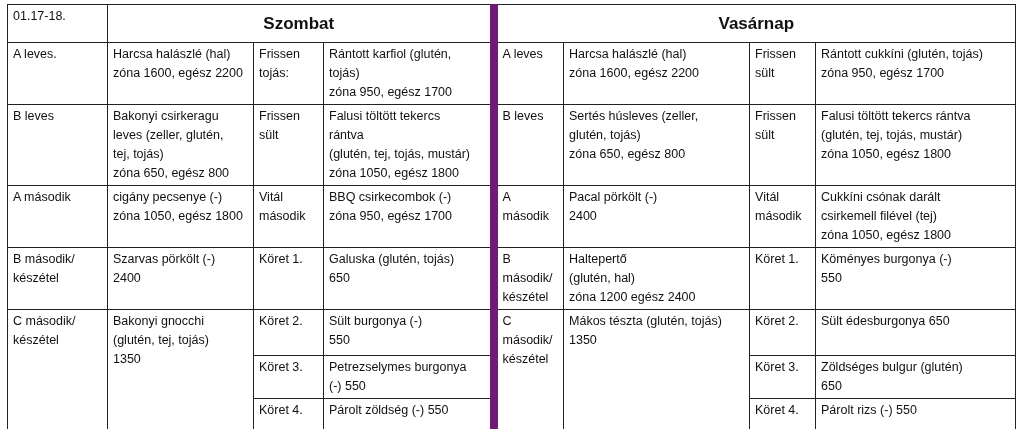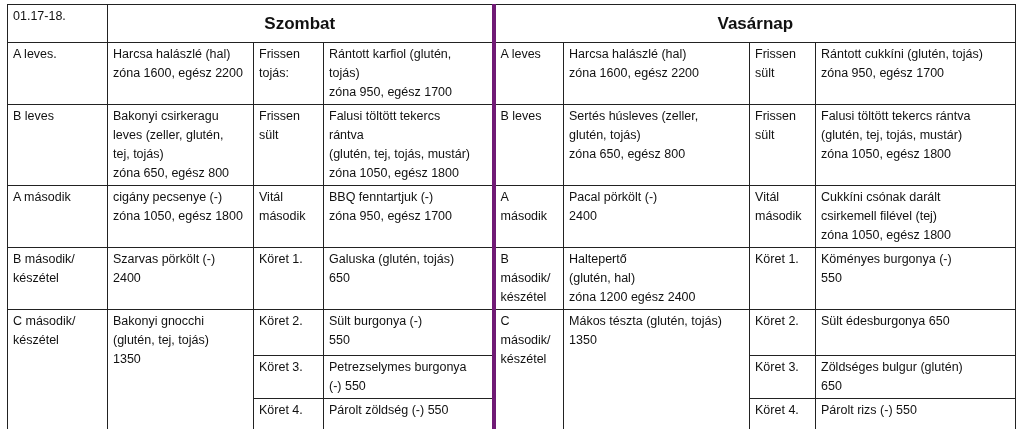--- a/index.html
+++ b/index.html
@@ -1,21 +1,21 @@
 <!DOCTYPE html>
 <html><head>
 <meta charset="utf-8">
 <style>
   html,body{margin:0;padding:0;background:#fff;}
   body{width:1020px;height:429px;position:relative;font-family:"Liberation Sans",sans-serif;color:#111;font-size:12.5px;}
   .wrap{position:absolute;left:7px;top:4px;width:1008px;}
   table{border-collapse:collapse;width:1008px;table-layout:fixed;}
   td{border:1px solid #222;vertical-align:top;padding:2px 5px;line-height:19px;margin-top:12px;}
   .hdr{text-align:center;font-weight:bold;font-size:17px;padding:9px 0;}
-  .thick{border-left:4px solid #701a75;}
+  .thick{border-left:8px solid #701a75;}
   .ln{display:block;}
   .footer{position:absolute;left:0;width:1008px;top:405px;text-align:center;font-size:13px;}
 </style>
 </head>
 <body>
 
 <div class="wrap">
 <table>
   <colgroup>
     <col style="width:100px">
@@ -112,21 +112,21 @@
           </td>
           <td>
             <span class="ln">cigány pecsenye (-)</span>
             <span class="ln">zóna 1050, egész 1800</span>
           </td>
           <td>
             <span class="ln">Vitál</span>
             <span class="ln">második</span>
           </td>
           <td>
-            <span class="ln">BBQ fenntartjuk (-)</span>
+            <span class="ln">BBQ csirkecombok (-)</span>
             <span class="ln">zóna 950, egész 1700</span>
           </td>
           <td class="thick">
             <span class="ln">A második</span>
           </td>
           <td>
             <span class="ln">Pacal pörkölt (-)</span>
             <span class="ln">2400</span>
           </td>
           <td>

